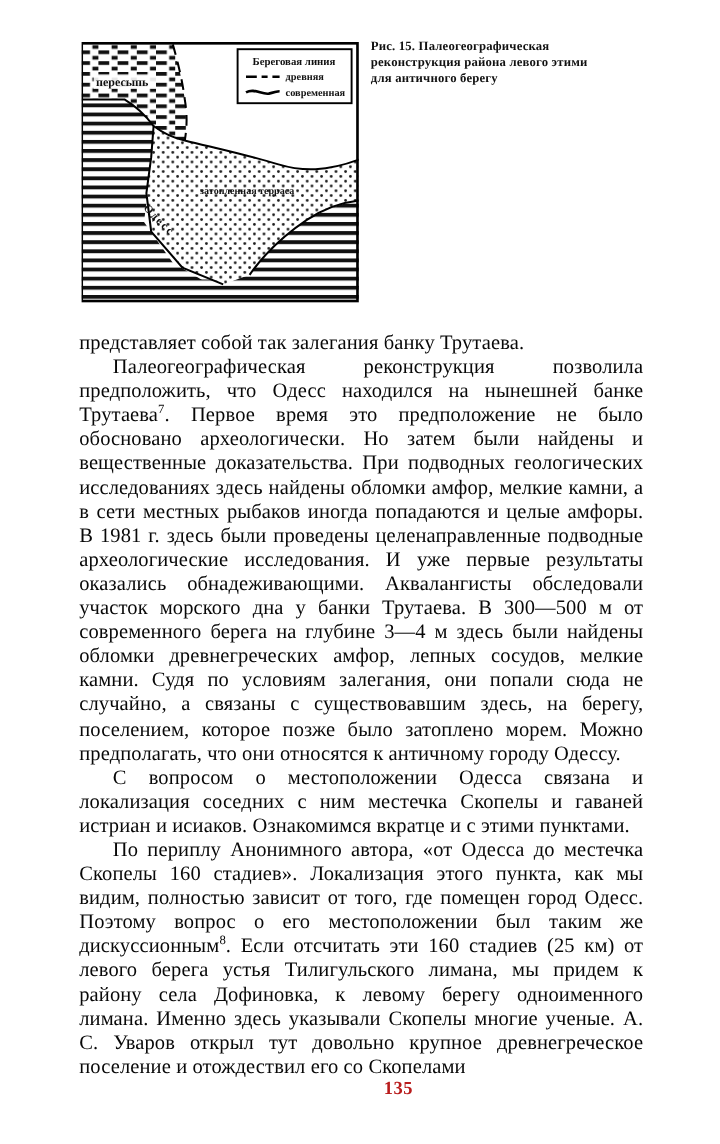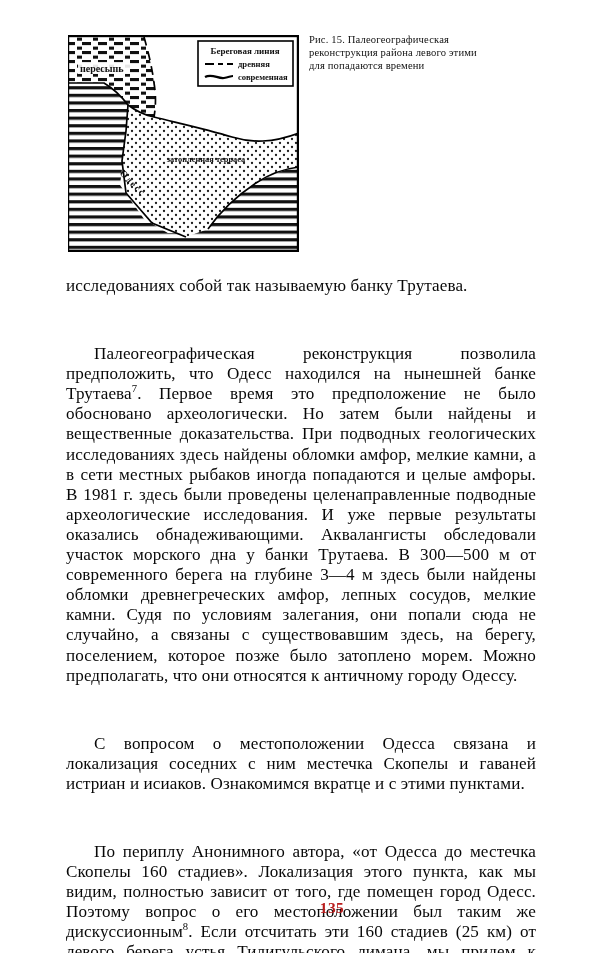--- a/index.html
+++ b/index.html
@@ -46,21 +46,21 @@
     height: 221px;
   }
 
   .figure-caption {
     position: absolute;
     left: 243px;
     top: 0px;
     width: 228px;
     font-family: "Liberation Serif", "DejaVu Serif", serif;
     font-size: 10.6px;
-    font-weight: normal;
+    font-weight: bold;
     line-height: 13.2px;
     letter-spacing: 0.15px;
     text-align: left;
     color: #111;
   }
 
   
   .body-text {
     position: absolute;
     left: 66px;
@@ -73,21 +73,20 @@
     letter-spacing: 0.1px;
     color: #080808;
   }
 
   .body-text p {
     margin: 0;
     text-indent: 0;
   }
   .body-text p.indent {
     text-indent: 28px;
-    margin-top: 48px;
   }
 
   sup {
     font-size: 0.62em;
     vertical-align: super;
     line-height: 0;
   }
 
   .page-number {
     position: absolute;
@@ -195,28 +194,28 @@
               <textPath href="#odessCurve" startOffset="4%">Одесс</textPath>
             </text>
           </g>
         </g>
       </svg>
     </div>
 
     <div class="figure-caption">
       <div>Рис. 15. Палеогеографическая</div>
       <div>реконструкция района левого этими</div>
-      <div>для попадаются времени</div>
+      <div>для античного берегу</div>
     </div>
   </div>
 
   <div class="body-text">
 
     <p>
-      <span>исследованиях собой так называемую банку Трутаева.</span>
+      <span>представляет собой так залегания банку Трутаева.</span>
     </p>
 
     <p class="indent"><span>Палеогеографическая реконструкция позволила предположить, что Одесс находился на нынешней банке Трутаева</span><sup>7</sup><span>. Первое время это предположение не было обосновано археологически. Но затем были найдены и вещественные доказательства. При подводных геологических исследованиях здесь найдены обломки амфор, мелкие камни, а в сети местных рыбаков иногда попадаются и целые амфоры. В 1981 г. здесь были проведены целенаправленные подводные археологические исследования. И уже первые результаты оказались обнадеживающими. Аквалангисты обследовали участок морского дна у банки Трутаева. В 300—500 м от современного берега на глубине 3—4 м здесь были найдены обломки древнегреческих амфор, лепных сосудов, мелкие камни. Судя по условиям залегания, они попали сюда не случайно, а связаны с существовавшим здесь, на берегу, поселением, которое позже было затоплено морем. Можно предполагать, что они относятся к античному городу Одессу.</span></p>
 
     <p class="indent">
       <span>С вопросом о местоположении Одесса связана и локализация соседних с ним местечка Скопелы и гаваней истриан и исиаков. Ознакомимся вкратце и с этими пунктами.</span>
     </p>
 
     <p class="indent"><span>По периплу Анонимного автора, «от Одесса до местечка Скопелы 160 стадиев». Локализация этого пункта, как мы видим, полностью зависит от того, где помещен город Одесс. Поэтому вопрос о его местоположении был таким же дискуссионным</span><sup>8</sup><span>. Если отсчитать эти 160 стадиев (25 км) от левого берега устья Тилигульского лимана, мы придем к району села Дофиновка, к левому берегу одноименного лимана. Именно здесь указывали Скопелы многие ученые. А. С. Уваров открыл тут довольно крупное древнегреческое поселение и отождествил его со Скопелами</span></p>
 

